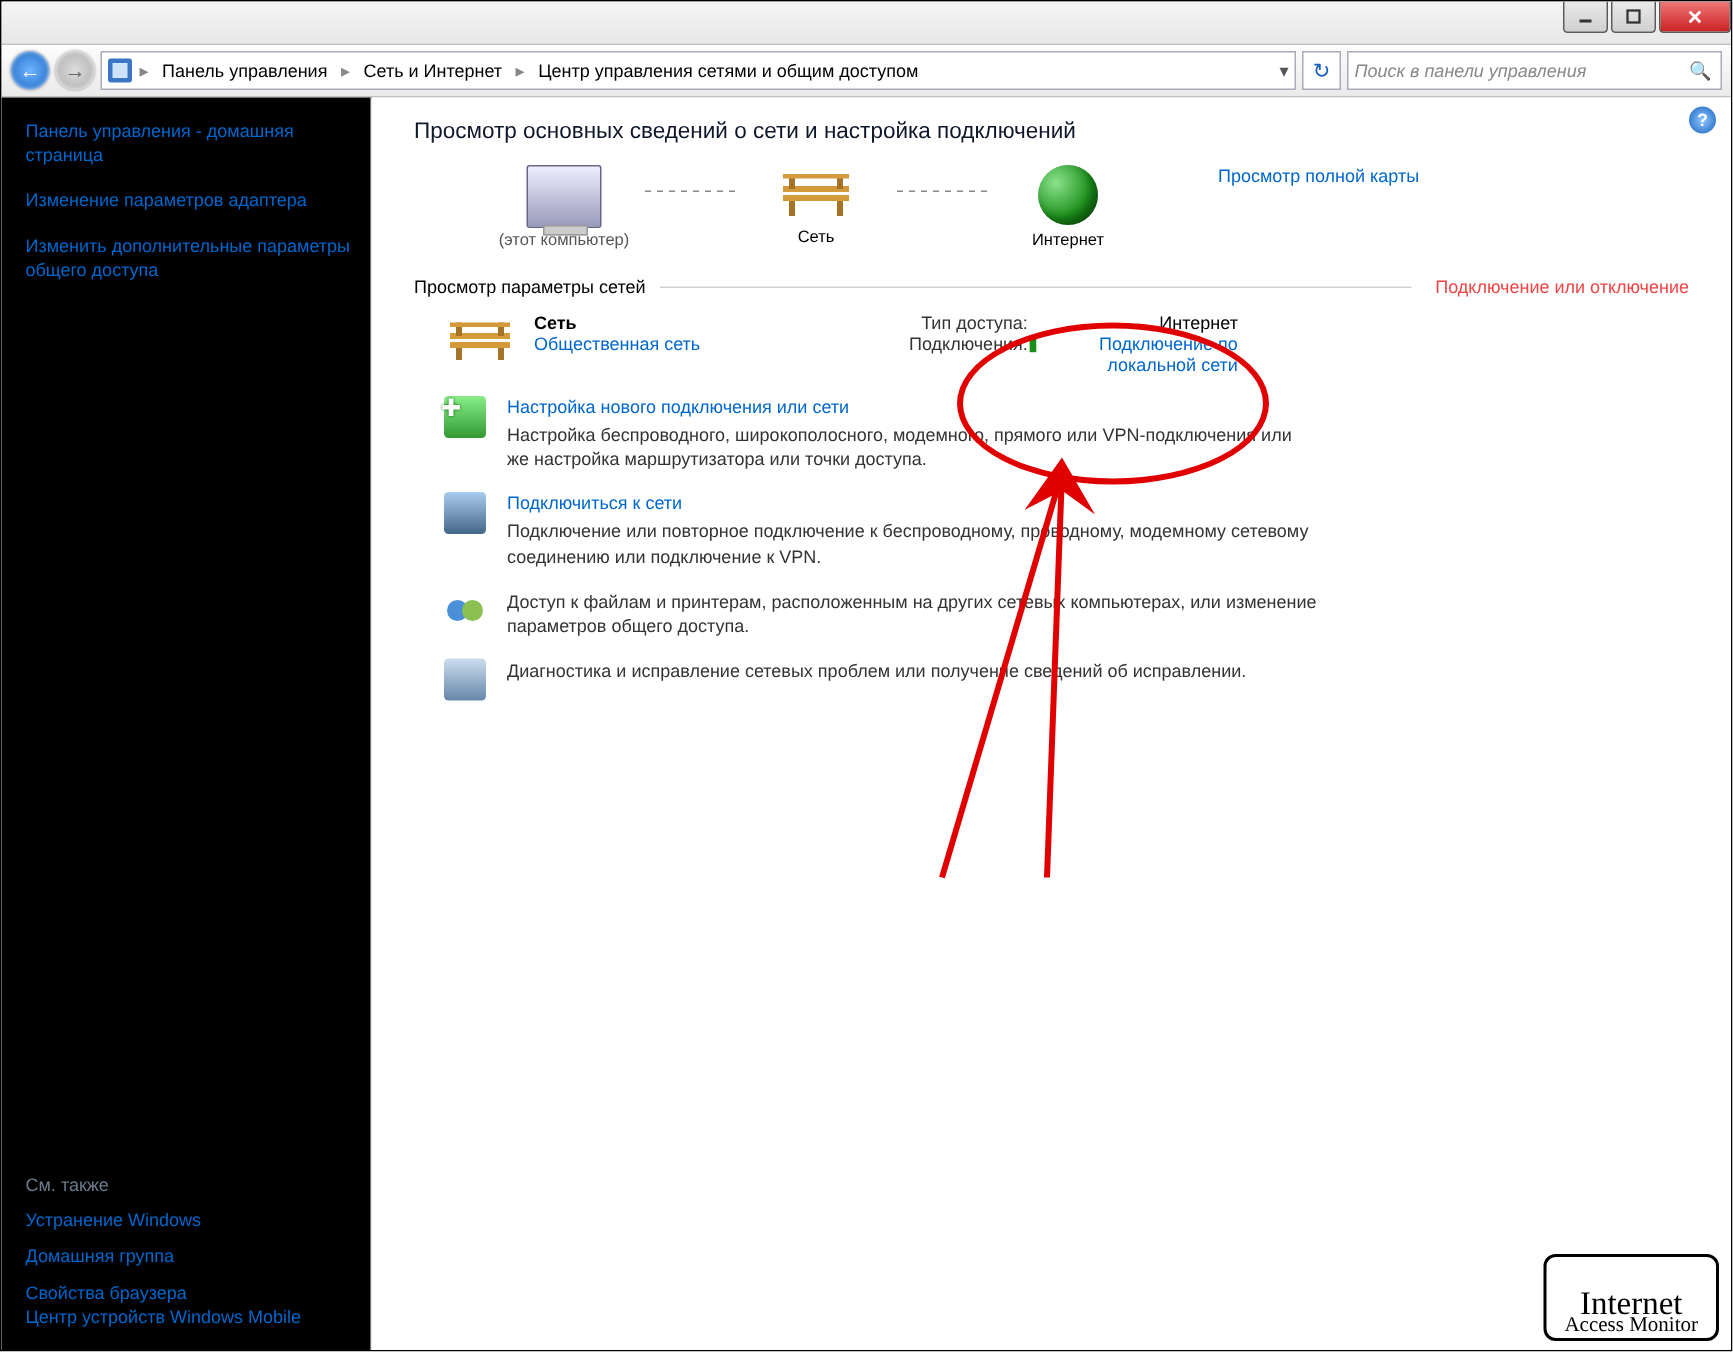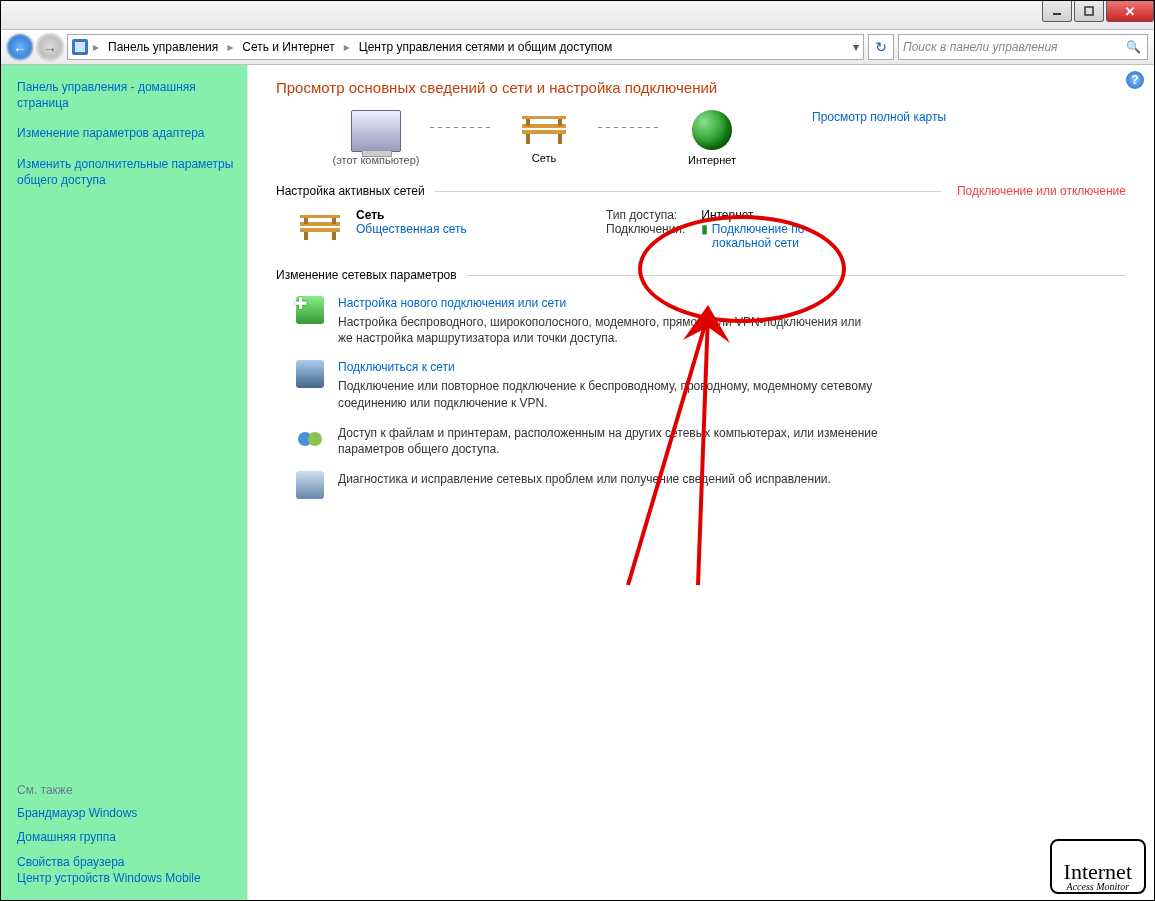--- a/index.html
+++ b/index.html
@@ -12,57 +12,57 @@
   .navbtn.fwd{background:radial-gradient(#ddd,#aaa);color:#666;}
   .crumbbox{flex:1;height:24px;border:1px solid #aab;background:#fff;display:flex;align-items:center;padding:0 4px;gap:2px;}
   .crumb-icon{width:16px;height:16px;background:#3a76c2;display:inline-block;border-radius:2px;position:relative;}
   .crumb-icon::after{content:'';position:absolute;inset:3px;background:#cfe3f8;}
   .crumb-sep{color:#888;padding:0 3px;}
   .crumb-item{padding:2px 4px;}
   .refresh-btn{width:24px;height:24px;border:1px solid #aab;background:#fff;display:flex;align-items:center;justify-content:center;color:#1560bd;font-size:14px;}
   .searchbox{width:240px;height:24px;border:1px solid #aab;background:#fff;display:flex;align-items:center;padding:0 4px;color:#888;font-style:italic;position:relative;}
   .searchbox .mag{position:absolute;right:6px;color:#3a76c2;font-style:normal;}
   .body{display:flex;height:calc(100% - 62px);}
-  .sidebar{width:220px;background:#86efac;border-right:1px solid #e5e5e5;padding:14px 10px 10px 16px;display:flex;flex-direction:column;}
+  .sidebar{width:220px;background:#000000;border-right:1px solid #e5e5e5;padding:14px 10px 10px 16px;display:flex;flex-direction:column;}
   .link{color:#0066cc;cursor:pointer;}
   .side-item{margin-bottom:14px;line-height:1.35;}
   .side-spacer{flex:1;}
   .side-head{color:#6b7b8c;margin-bottom:8px;}
   .main{flex:1;position:relative;background:#fff;padding:14px 28px 14px 28px;overflow:hidden;}
   .help-icon{position:absolute;top:6px;right:10px;width:18px;height:18px;border-radius:50%;background:radial-gradient(#8ec8ff,#1560bd);color:#fff;display:flex;align-items:center;justify-content:center;font-weight:bold;font-size:12px;}
-  .page-title{color:#c2410c;font-size:15px;margin-bottom:14px;}
+  .page-title{color:#0f172a;font-size:15px;margin-bottom:14px;}
   .map-row{display:flex;align-items:center;gap:0;margin-left:40px;}
   .map-node{display:flex;flex-direction:column;align-items:center;width:120px;}
   .map-caption{margin-top:4px;text-align:center;font-size:11px;}
   .map-line{width:60px;margin:0 -6px 22px -6px;display:flex;align-items:center;justify-content:space-between;}
   .map-line span{width:4px;height:1px;background:#888;display:inline-block;}
   .full-map{margin-left:40px;color:#0066cc;}
   .subcaption{color:#555;font-size:11px;margin-top:2px;}
   .section-head{display:flex;align-items:center;margin:18px 0 10px 0;font-size:12px;}
   .section-head .line{flex:1;height:1px;background:#d0d0d0;margin-left:10px;}
   .section-head .rightlink{color:#ef4444;margin-left:16px;white-space:nowrap;}
   .active-net{display:flex;align-items:flex-start;}
   .bench{width:48px;height:28px;margin:4px 12px 0 20px;}
   .net-left{width:250px;}
-  .net-right{display:flex;gap:16px;}
+  .net-right{display:flex;gap:0;text-align:right;}
   .net-lbls{color:#333;}
   .net-vals{}
   .task{display:flex;align-items:flex-start;margin:14px 0 14px 20px;}
   .task-icon{width:28px;height:28px;margin-right:14px;flex-shrink:0;border-radius:3px;}
   .task-title{color:#0066cc;margin-bottom:4px;}
   .task-desc{color:#333;font-size:12px;line-height:1.35;max-width:540px;}
   
   .ico-pc{width:48px;height:40px;background:linear-gradient(#eef,#99b);border:1px solid #668;border-radius:2px;position:relative;}
   .ico-pc::after{content:'';position:absolute;bottom:-6px;left:10px;width:28px;height:5px;background:#ccc;border:1px solid #999;}
   .ico-globe{width:40px;height:40px;border-radius:50%;background:radial-gradient(circle at 30% 30%,#8be28b,#1a8f1a 60%,#0a5a0a);box-shadow:inset -4px -4px 6px rgba(0,0,0,.3);}
   
   .annot{position:absolute;pointer-events:none;}
   .circle{border:4px solid #e00000;border-radius:50%;}
   .watermark{position:absolute;right:8px;bottom:6px;border:2px solid #000;border-radius:8px;padding:21px 12px 1px;font-family:'Brush Script MT',cursive;text-align:center;line-height:0.9;font-size:22px;background:rgba(255,255,255,0.85);}
-  .watermark small{display:block;font-family:"Segoe UI";font-size:10px;font-style:italic;letter-spacing:0;}
+  .watermark small{display:block;font-family:"Segoe UI";font-size:14px;letter-spacing:0;}
   svg.bench-svg{display:block;}
 </style>
 </head>
 <body>
 
 <div class="screen">
 
   <div class="titlebar">
     <div class="win-btn">
         <svg width="10" height="10">
@@ -99,21 +99,21 @@
   </div>
 
   <div class="body">
 
     <div class="sidebar">
       <div class="side-item link">Панель управления - домашняя страница</div>
       <div class="side-item link">Изменение параметров адаптера</div>
       <div class="side-item link">Изменить дополнительные параметры общего доступа</div>
       <div class="side-spacer"></div>
       <div class="side-head">См. также</div>
-      <div class="side-item link" style="margin-bottom:8px">Брандмауэр Windows</div>
+      <div class="side-item link" style="margin-bottom:8px">Устранение Windows</div>
       <div class="side-item link" style="margin-bottom:8px">Домашняя группа</div>
       <div class="side-item link" style="margin-bottom:0">Свойства браузера</div>
       <div class="side-item link" style="margin-bottom:6px">Центр устройств Windows Mobile</div>
     </div>
 
     <div class="main">
       <div class="help-icon">?</div>
       <div class="page-title">Просмотр основных сведений о сети и настройка подключений</div>
 
       <div style="display:flex;align-items:flex-start;">
@@ -156,21 +156,21 @@
             </div>
           <div class="map-node">
             <div class="ico-globe"></div>
             <div class="map-caption">Интернет</div>
           </div>
         </div>
         <div class="full-map link">Просмотр полной карты</div>
       </div>
 
       <div class="section-head">
-        <span>Настройка активных сетей</span>
+        <span>Просмотр параметры сетей</span>
         <span class="line"></span>
         <span class="rightlink link">Подключение или отключение</span>
       </div>
       <div class="active-net">
         <svg class="bench" width="48" height="32">
           <rect x="4" y="10" width="40" height="4" fill="#d49a3a"></rect>
             <rect x="4" y="16" width="40" height="4" fill="#d49a3a"></rect>
           <rect x="8" y="20" width="4" height="9" fill="#a67428"></rect>
             <rect x="36" y="20" width="4" height="9" fill="#a67428"></rect>
           <rect x="8" y="3" width="4" height="9" fill="#a67428"></rect>
@@ -189,24 +189,20 @@
           <div class="net-vals">
             <div>Интернет</div>
             <div style="display:flex;gap:4px;max-width:140px;">
               <span style="color:#1a8f1a;">▮</span>
               <span class="link">Подключение по локальной сети</span>
             </div>
           </div>
         </div>
       </div>
 
-      <div class="section-head">
-        <span>Изменение сетевых параметров</span>
-        <span class="line"></span>
-      </div>
 
       <div class="task">
         <div class="task-icon" style="background:linear-gradient(#8e8,#393);position:relative;">
           <span style="position:absolute;top:-2px;left:-2px;font-size:16px;color:#fff;text-shadow:0 0 2px #060;">✚</span>
         </div>
         <div>
           <div class="task-title link">Настройка нового подключения или сети</div>
           <div class="task-desc">Настройка беспроводного, широкополосного, модемного, прямого или VPN-подключения или же настройка маршрутизатора или точки доступа.</div>
         </div>
       </div>

